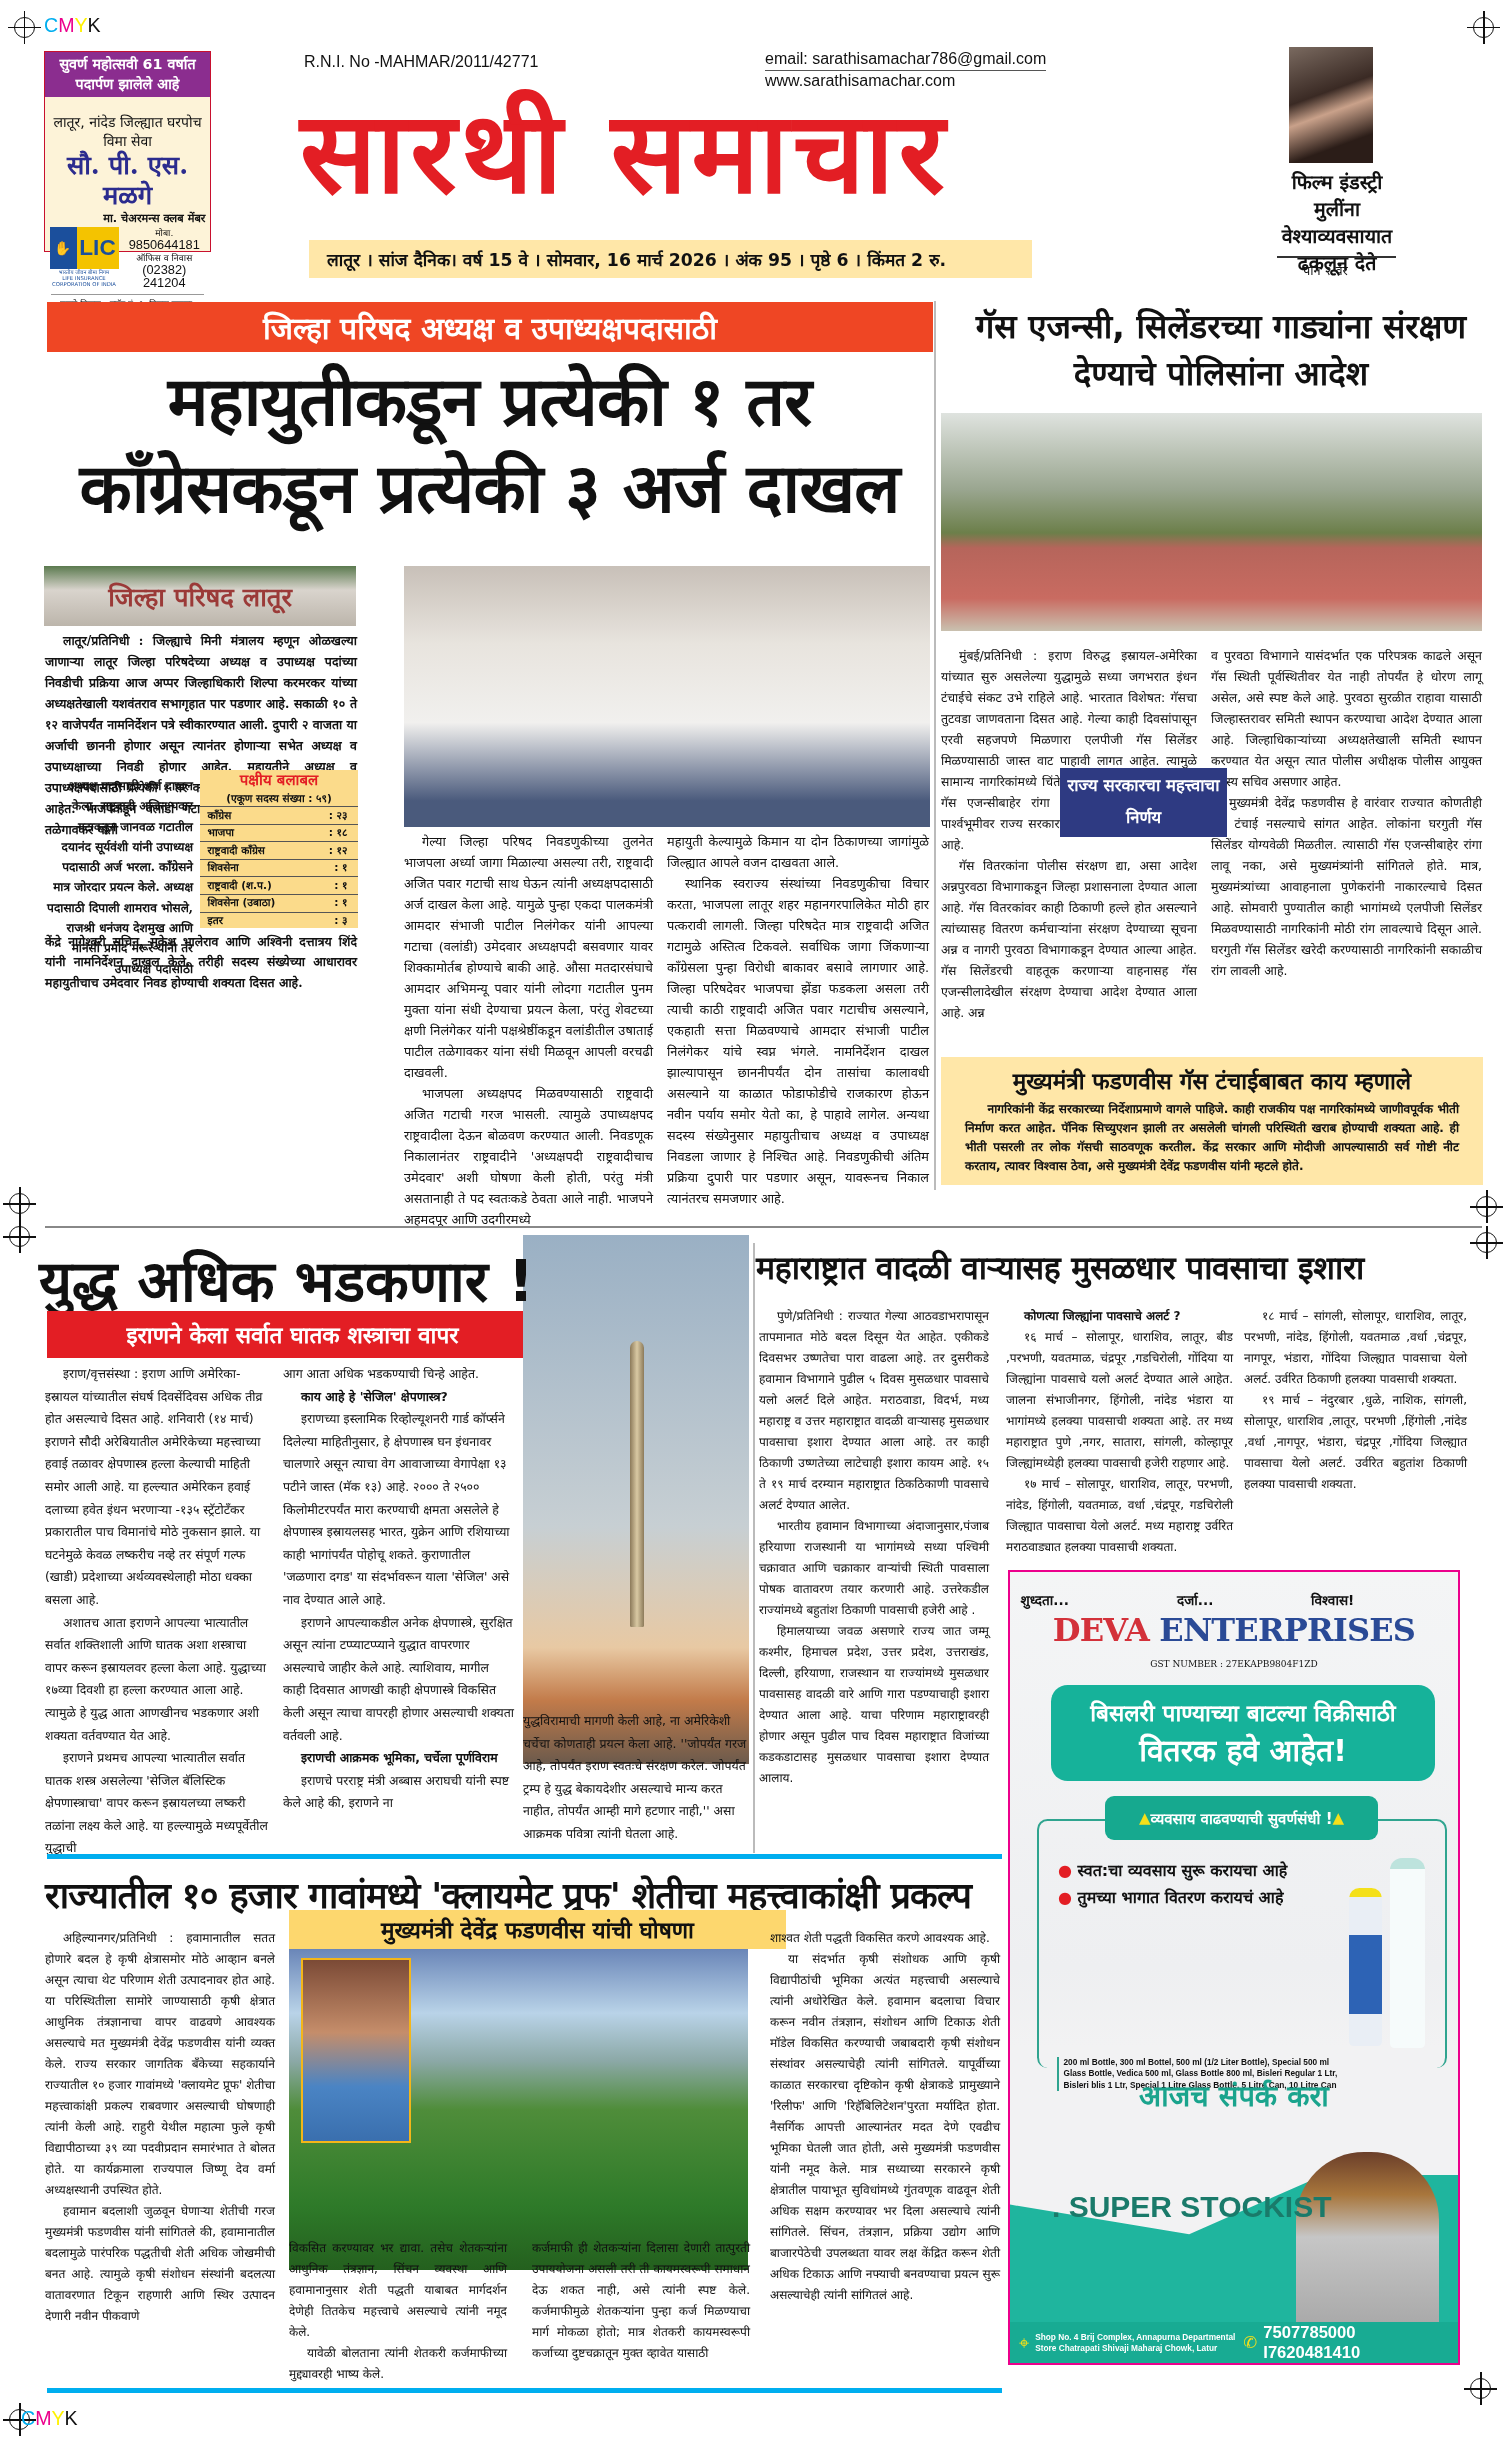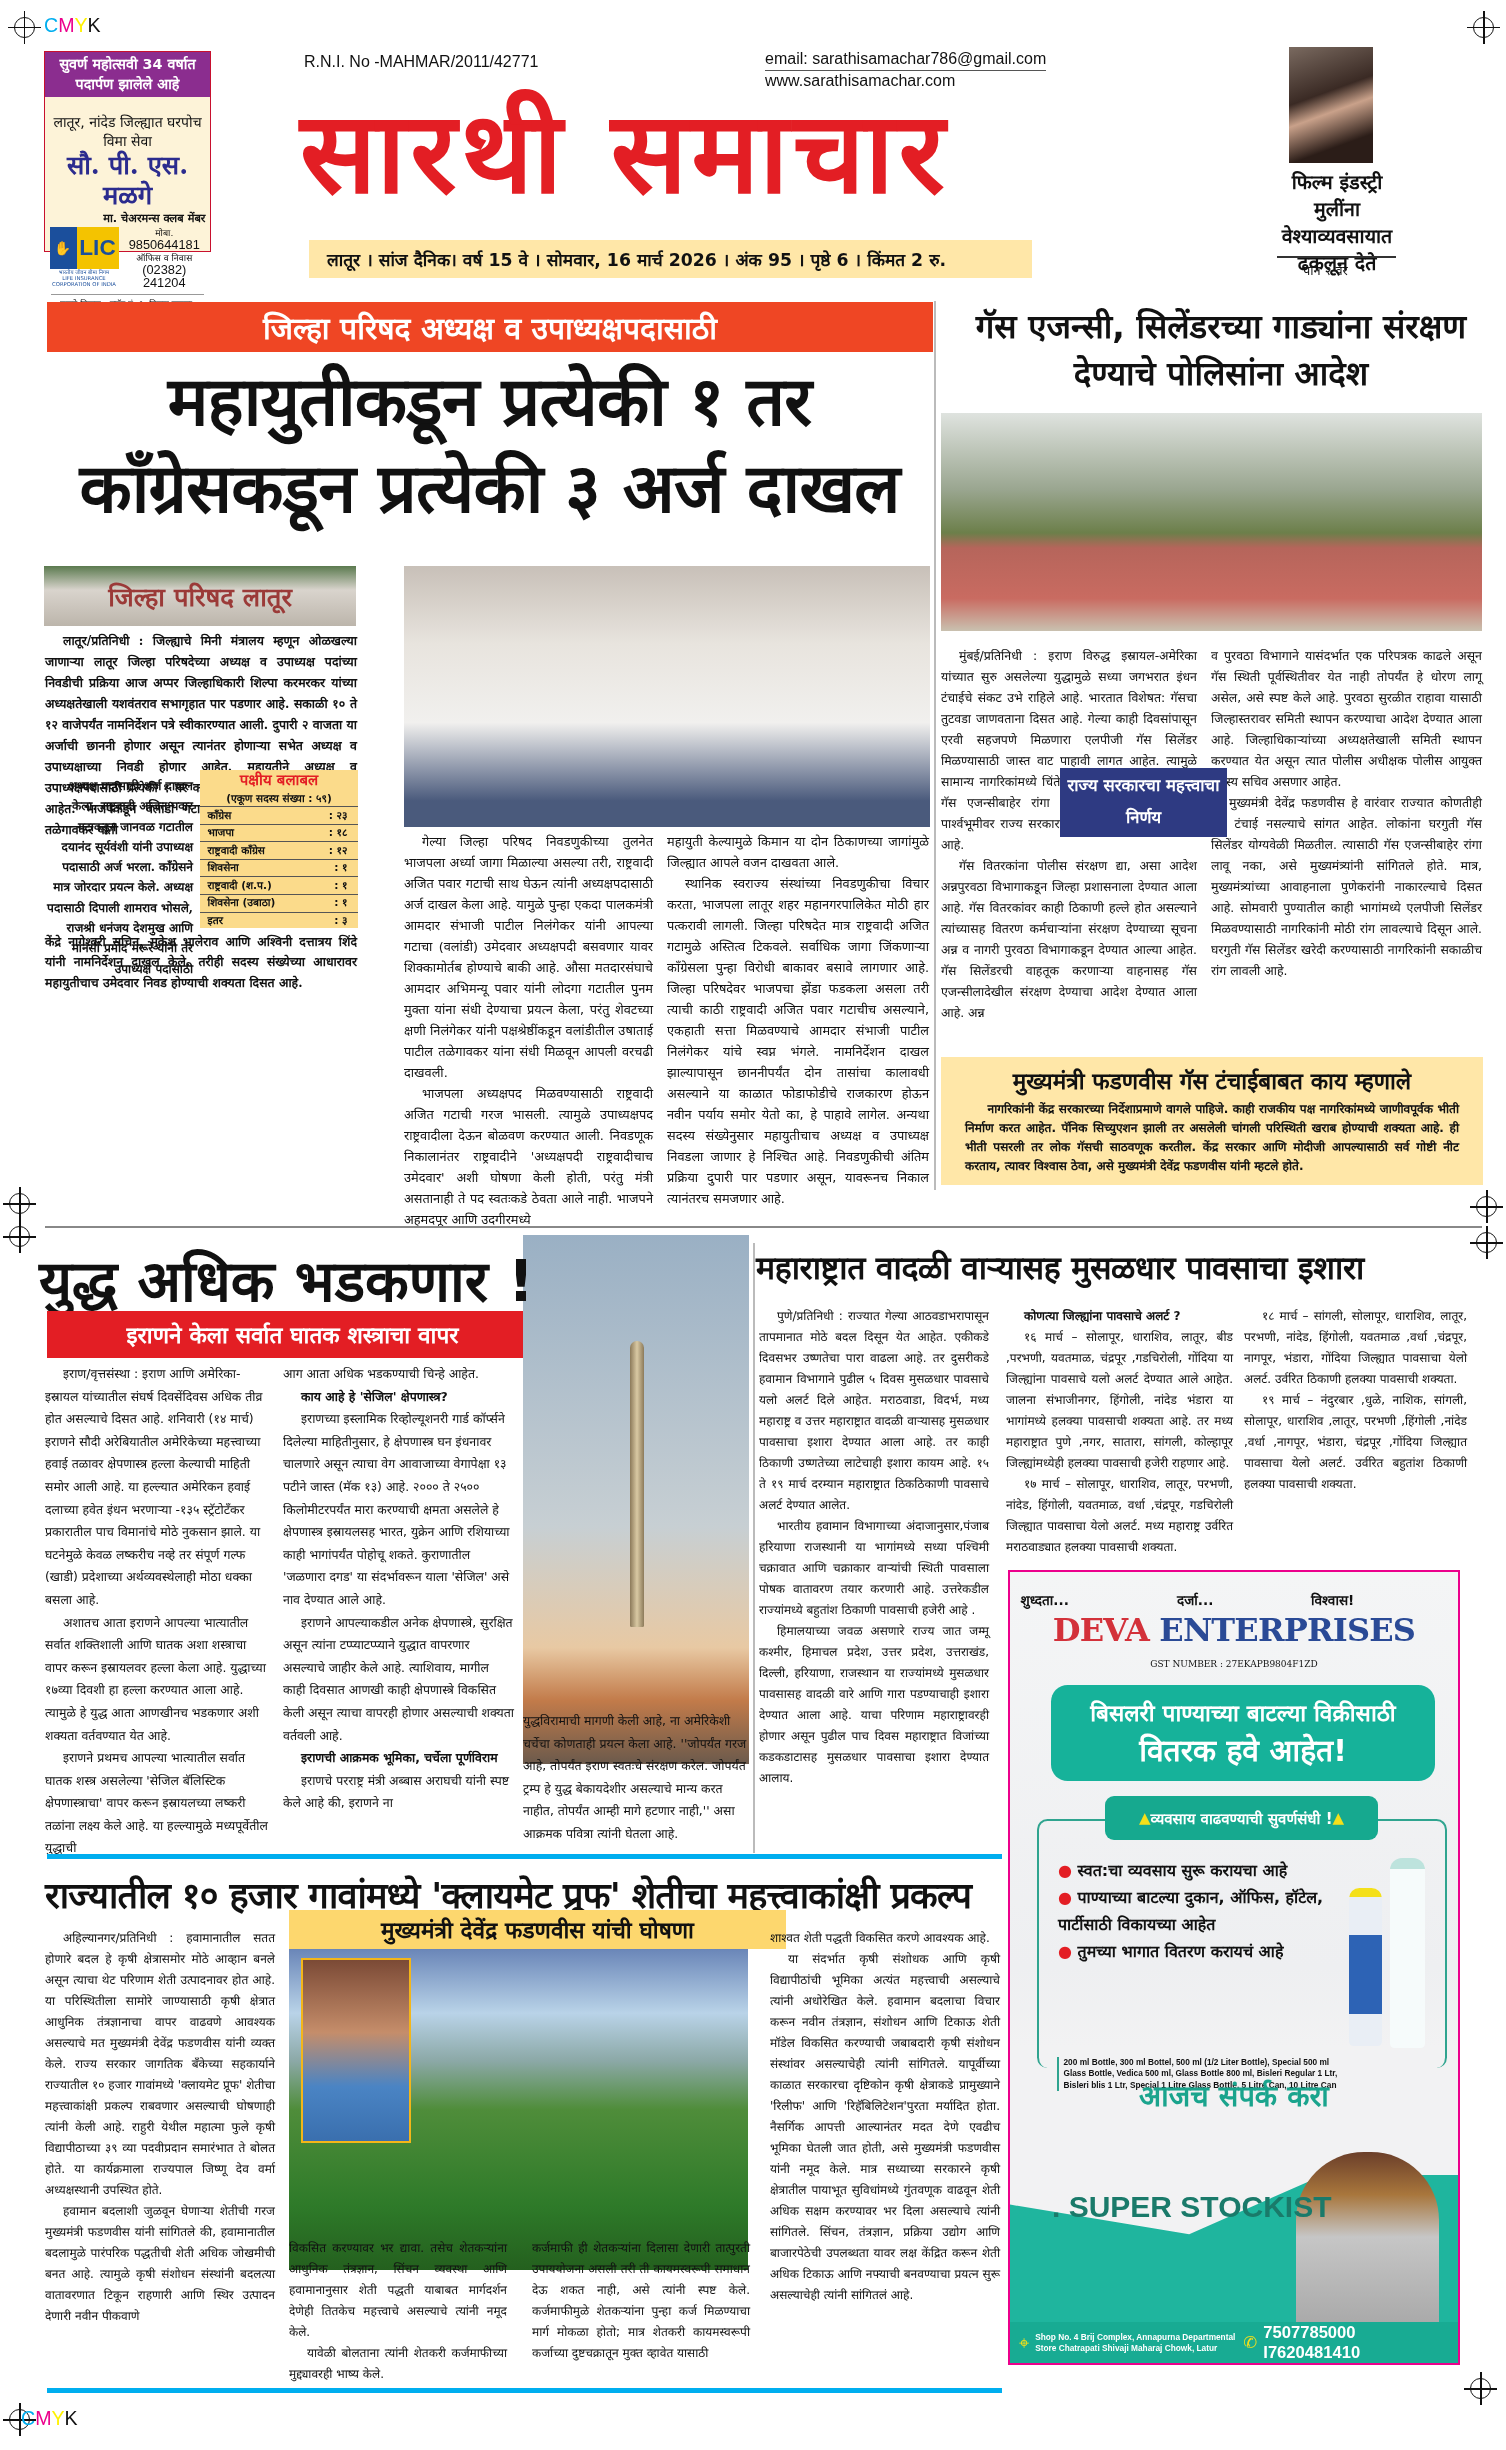--- a/index.html
+++ b/index.html
@@ -117,21 +117,21 @@
   </div>
 <div class="reg" style="left:1464px;top:2372px">
     <i></i>
   </div>
 <div class="reg" style="left:3px;top:2403px">
     <i></i>
   </div>
 <div class="cmyk" style="left:21px;top:2407px"><span class="c">C</span><span class="m">M</span><span class="y">Y</span><span class="k">K</span></div>
 
 <div class="abs lic">
-  <div class="lic-top">सुवर्ण महोत्सवी 34 वर्षात पदार्पण झालेले आहे</div>
+  <div class="lic-top">सुवर्ण महोत्सवी 61 वर्षात पदार्पण झालेले आहे</div>
   <div class="lic-sub">लातूर, नांदेड जिल्ह्यात घरपोच विमा सेवा</div>
   <div class="lic-name">सौ. पी. एस. मळगे</div>
   <div class="lic-club">मा. चेअरमन्स क्लब मेंबर</div>
   <div class="lic-row">
     <div class="lic-logo">
       <div class="b">✋</div>
       <div class="l">LIC</div>
       <div class="t">भारतीय जीवन बीमा निगम</div>
       <div class="t">LIFE INSURANCE CORPORATION OF INDIA</div>
     </div>
@@ -278,21 +278,20 @@
     <div style="font-size:30px">वितरक हवे आहेत!</div>
   </div>
   <div class="deva-frame"></div>
   <div class="deva-pill">
       <span style="color:#f4e01a">▲ </span>
       <span>व्यवसाय वाढवण्याची सुवर्णसंधी !</span>
       <span style="color:#f4e01a"> ▲</span>
     </div>
   <div class="deva-list">
     <div>स्वत:चा व्यवसाय सुरू करायचा आहे</div>
-    <div>पाण्याच्या बाटल्या दुकान, ऑफिस, हॉटेल, पार्टीसाठी विकायच्या आहेत</div>
     <div>तुमच्या भागात वितरण करायचं आहे</div>
   </div>
   <div class="deva-bottles">
     <div style="position:absolute;left:3px;top:30px;width:33px;height:158px;border-radius:10.5px 10.5px 4.5px 4.5px;background:linear-gradient(180deg,#f4e01a 0 6%,#e9eef5 6% 30%,#2d63b5 30% 80%,#e9eef5 80%)"></div>
     <div style="position:absolute;left:44px;top:0;width:35px;height:190px;border-radius:12px 12px 4.5px 4.5px;background:linear-gradient(180deg,#bde3dd 0 6%,#f6fbfb 6%)"></div>
   </div>
   <div class="deva-sizes">200 ml Bottle, 300 ml Bottel, 500 ml (1/2 Liter Bottle), Special 500 ml Glass Bottle, Vedica 500 ml, Glass Bottle 800 ml, Bisleri Regular 1 Ltr, Bisleri blis 1 Ltr, Special 1 Litre Glass Bottle, 5 Litre Can, 10 Litre Can</div>
   <div class="deva-cta">आजच संपर्क करा</div>
   <div class="deva-green"></div>
   <div class="deva-woman"></div>

